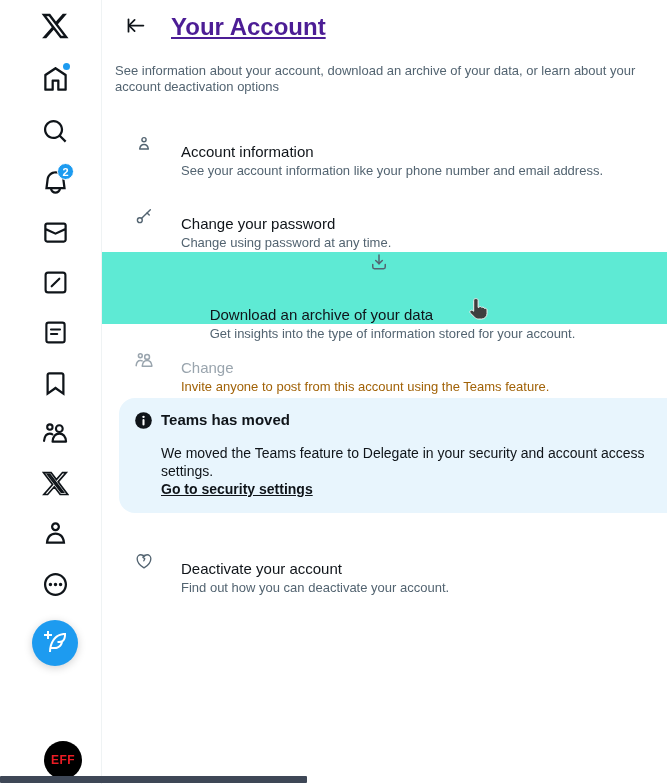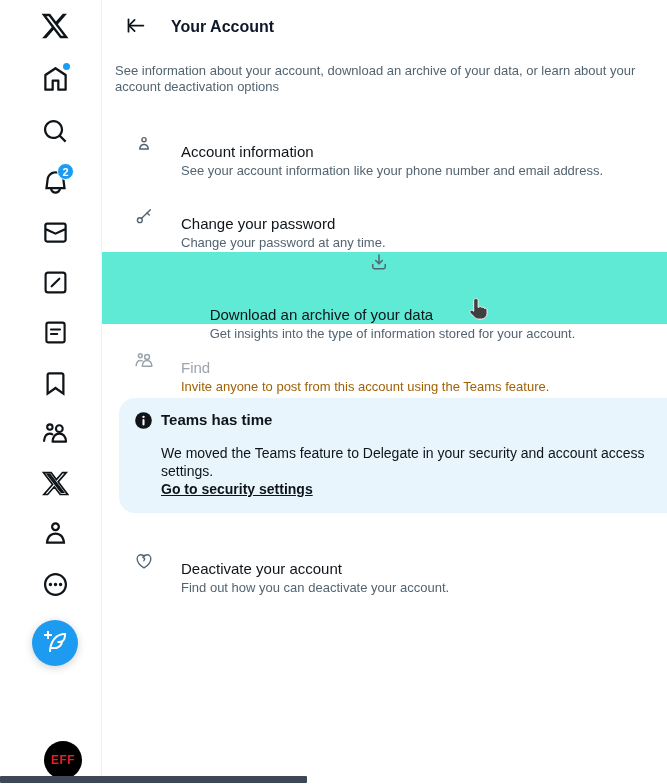--- a/index.html
+++ b/index.html
@@ -37,21 +37,21 @@
     font-family:"Liberation Sans",sans-serif;
   }
 
   
   .main { flex:1; min-width:0; position:relative; background:#fff; }
   .header { height:53px; display:flex; align-items:center; padding:0 16px; }
   .back-btn {
     width:34px; height:34px; border:none; background:transparent; border-radius:50%;
     display:flex; align-items:center; justify-content:center; cursor:pointer; color:#0f1419;
   }
-  .page-title { font-size:16px; font-weight:700; color:#0f172a; margin-left:19px; }
+  .page-title { font-size:24px; font-weight:700; color:#4c1d95; margin-left:19px;text-decoration:underline; }
   .description {
     padding:10px 16px 13px 13px; max-width:560px;
     color:#536471; font-size:13px; line-height:16px;
   }
   .description p { width:548px; }
 
   .menu-item {
     height:72px; display:flex; align-items:center; padding:0 16px 0 32px; cursor:pointer;
   }
   .menu-item .mi-icon { width:20px; height:20px; margin-right:27px; flex-shrink:0; color:#536471; }
@@ -246,21 +246,21 @@
       <div class="menu-item">
         <span class="mi-icon">
           <svg width="20" height="20" viewBox="0 0 24 24" fill="none" stroke="currentColor" stroke-width="1.7" stroke-linecap="round">
               <circle cx="7" cy="17" r="2.9"></circle>
               <path d="M9.2 14.8L19.6 4.4"></path>
               <path d="M15.7 8.3l2.6 2.6"></path>
             </svg>
         </span>
         <span class="mi-text">
           <div class="mi-title">Change your password</div>
-          <div class="mi-sub">Change your password at any time.</div>
+          <div class="mi-sub">Change using password at any time.</div>
         </span>
       </div>
 
       <div class="menu-item hovered">
         <span class="mi-icon">
           <svg width="20" height="20" viewBox="0 0 24 24" fill="none" stroke="currentColor" stroke-width="1.8" stroke-linecap="round" stroke-linejoin="round">
               <path d="M4.5 15v3c0 1.1.9 2 2 2h11c1.1 0 2-.9 2-2v-3"></path>
               <path d="M12 3.5V14"></path>
               <path d="M8 10.2l4 3.8 4-3.8"></path>
             </svg>
@@ -274,35 +274,35 @@
       <div class="menu-item disabled">
         <span class="mi-icon">
           <svg width="20" height="20" viewBox="0 0 24 24" fill="none" stroke="currentColor" stroke-width="1.8" stroke-linecap="round" stroke-linejoin="round">
               <circle cx="7.6" cy="6.9" r="2.3"></circle>
               <path d="M2.6 18.8c.4-4 2.3-6.3 5-6.3.8 0 1.6.2 2.2.6"></path>
               <circle cx="15.7" cy="8.3" r="2.9"></circle>
               <path d="M9.9 19.4c.4-4.4 2.6-6.9 5.8-6.9s5.4 2.5 5.8 6.9z"></path>
             </svg>
         </span>
         <span class="mi-text">
-          <div class="mi-title">Find</div>
+          <div class="mi-title">Change</div>
           <div class="mi-sub">Invite anyone to post from this account using the Teams feature.</div>
         </span>
       </div>
 
       <div class="notice">
         <span class="n-icon">
           <svg width="19" height="19" viewBox="0 0 24 24">
               <circle cx="12" cy="12" r="10.5" fill="#0f1419"></circle>
               <circle cx="12" cy="7.4" r="1.5" fill="#fff"></circle>
               <rect x="10.7" y="10.2" width="2.6" height="8" rx="1.3" fill="#fff"></rect>
             </svg>
         </span>
         <div>
-          <div class="n-title">Teams has time</div>
+          <div class="n-title">Teams has moved</div>
           <div class="n-body">We moved the Teams feature to Delegate in your security and account access settings.</div>
           <a class="n-link">Go to security settings</a>
         </div>
       </div>
 
       <div class="deactivate-wrap">
         <div class="menu-item">
           <span class="mi-icon">
             <svg width="20" height="20" viewBox="0 0 24 24" fill="none" stroke="currentColor" stroke-width="1.6" stroke-linecap="round" stroke-linejoin="round">
                 <path d="M12 20.3C9 18.5 3.8 14.4 3.8 9.2c0-2.6 2-4.7 4.4-4.7 1.6 0 3 .9 3.8 2.3.8-1.4 2.2-2.3 3.8-2.3 2.4 0 4.4 2.1 4.4 4.7 0 5.2-5.2 9.3-8.2 11.1z"></path>

